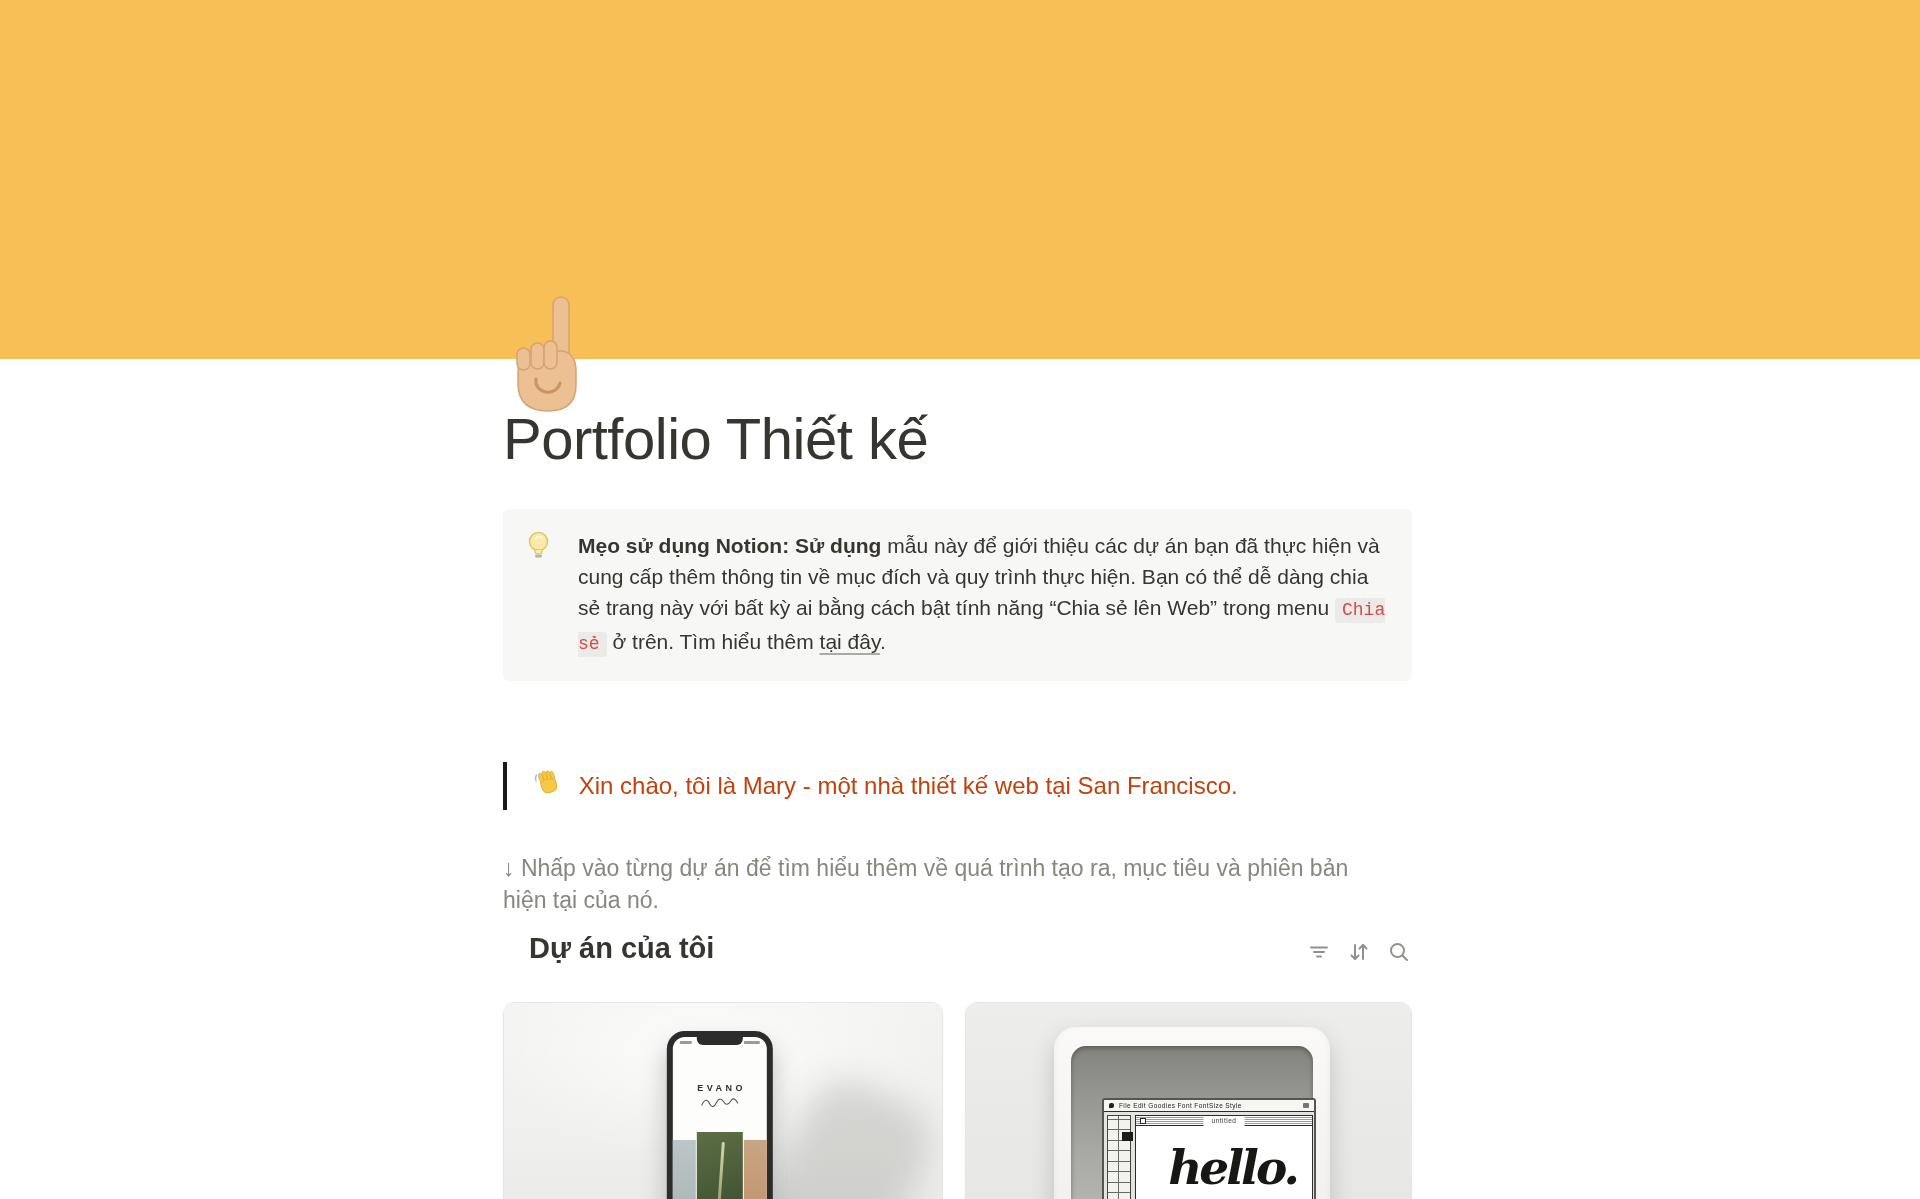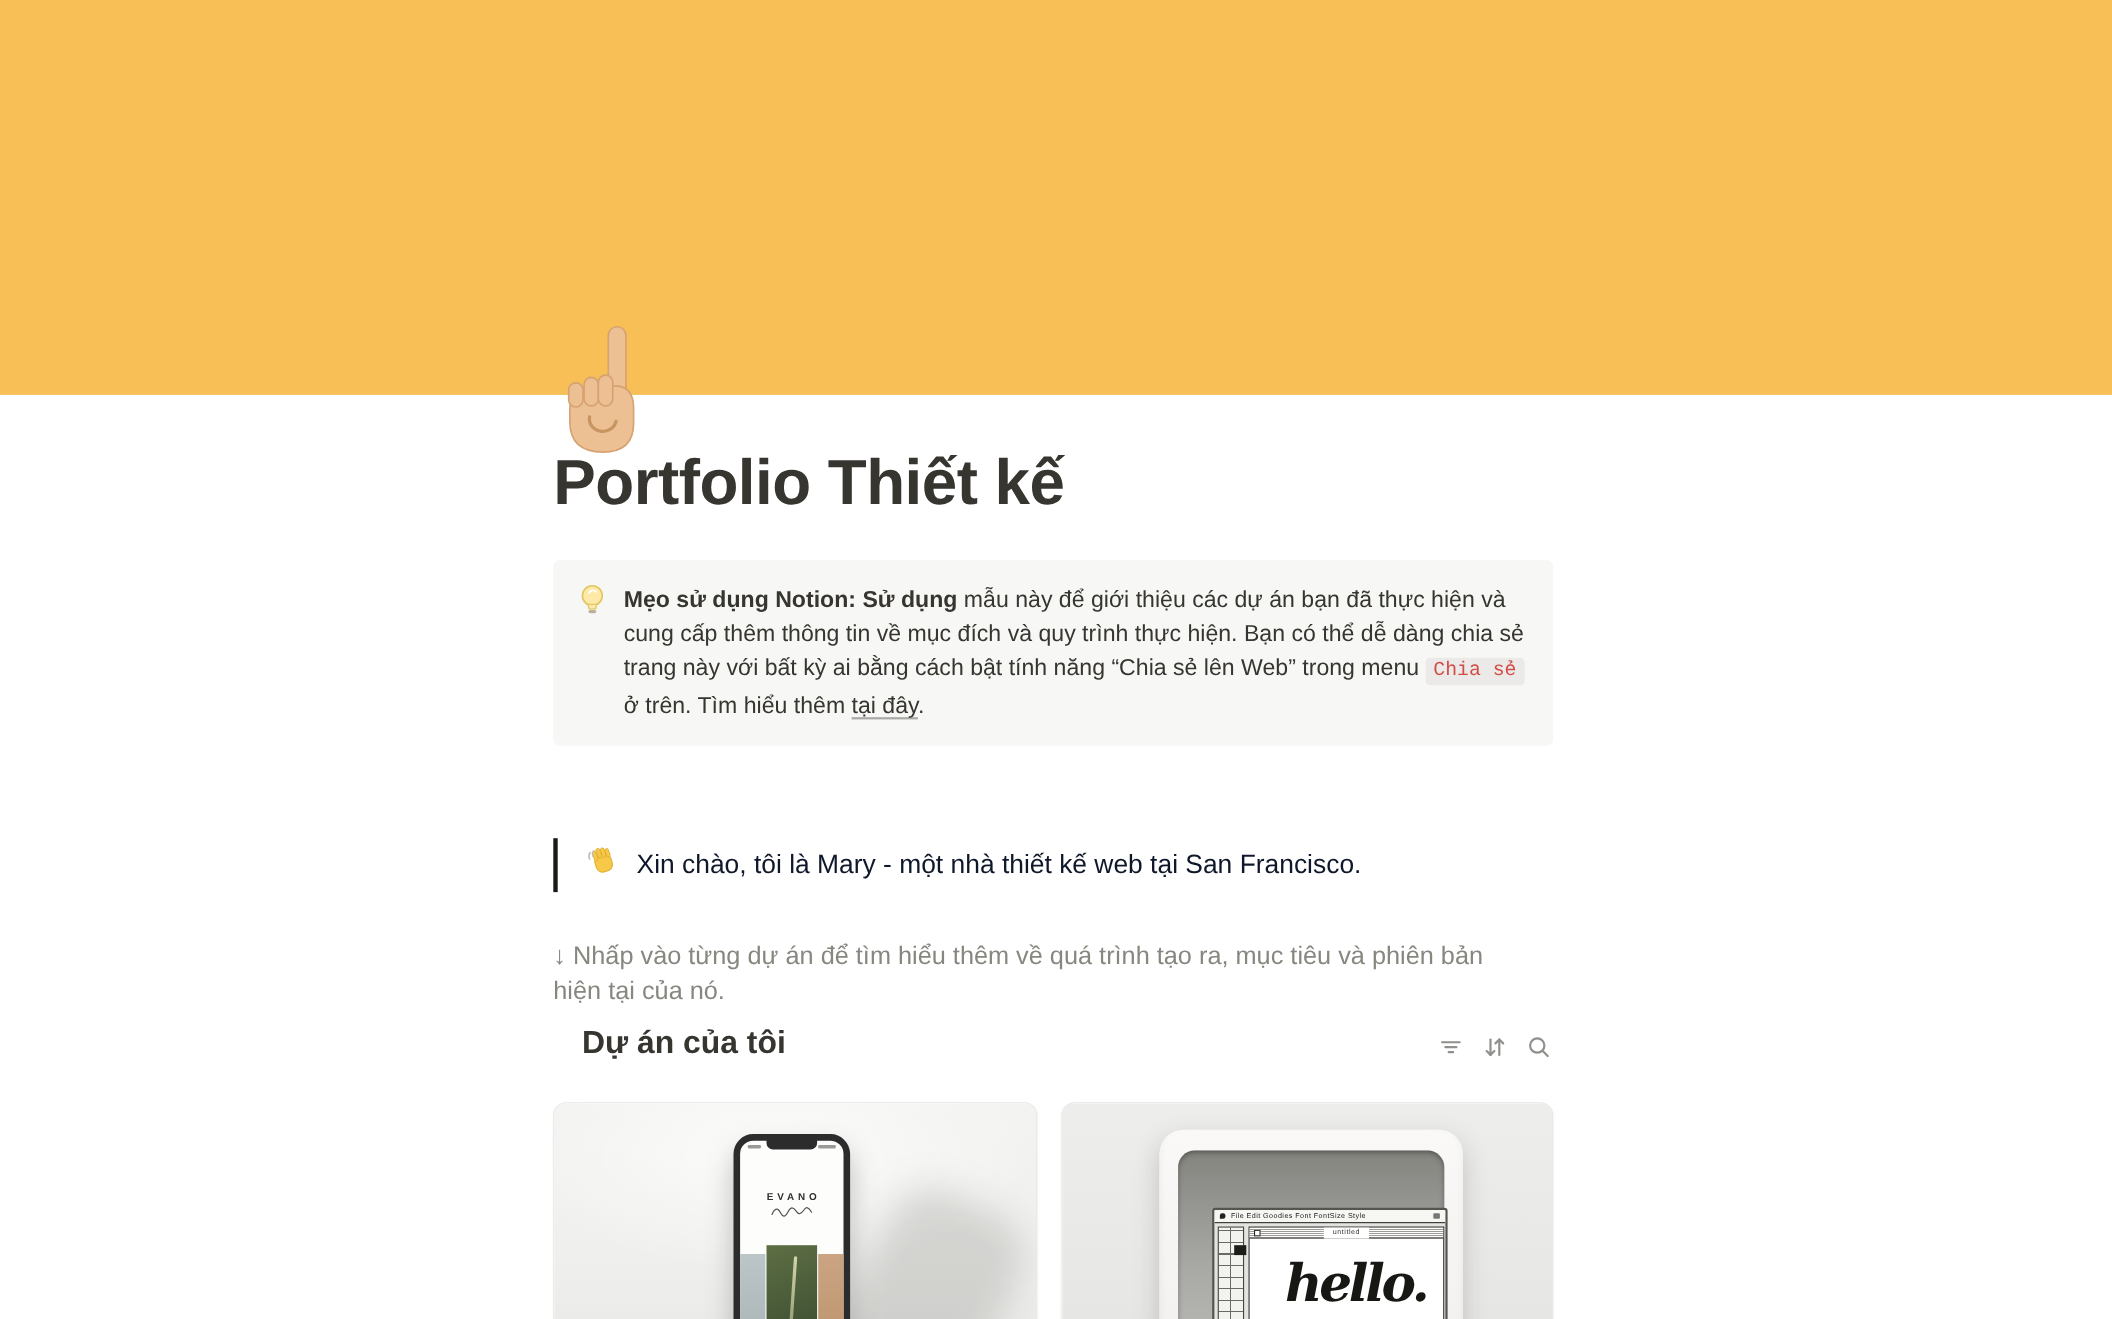--- a/index.html
+++ b/index.html
@@ -11,38 +11,38 @@
   .cover { position:absolute; left:0; top:0; width:1920px; height:359px; background:#F7BF55; }
 
   
   .page-icon { position:absolute; left:506px; top:295px; width:78px; height:118px; cursor:pointer; }
   .page-icon svg { width:100%; height:100%; display:block; }
 
   
   .content { position:absolute; left:503px; top:0; width:909px; height:1199px; }
 
   .page-title { position:absolute; top:403px; left:0; width:909px;
-    font-size:58px; font-weight:700; letter-spacing:-0.5px; line-height:1.25; color:#37352F; }
+    font-size:58px; font-weight:400; letter-spacing:-0.5px; line-height:1.25; color:#37352F; }
 
   
   .callout { position:absolute; top:509px; left:0; width:909px; min-height:166px;
     background:#F7F7F5; border-radius:6px; padding:21px 22px 21px 20px;
-    display:flex; align-items:flex-start; gap:14px; }
+    display:flex; align-items:flex-start; gap:25px; }
   .callout-icon { flex:0 0 30px; width:30px; height:31px; display:flex; align-items:center; justify-content:center; }
   .callout-text { font-size:21px; line-height:31px; color:#37352F; }
   .callout-text b { font-weight:700; }
   .code-chip { font-family:"Liberation Mono","DejaVu Sans Mono",monospace;
     font-size:18px; color:#D44C47; background:#EBEAE8; border-radius:4px; padding:2px 7px 3px; }
   .callout-link { color:#37352F; text-decoration:underline;
     text-decoration-color:rgba(55,53,47,.4); text-underline-offset:4px; cursor:pointer; }
 
   
   .quote { position:absolute; top:762px; left:0; width:909px; border-left:4px solid #1A1A17;
     padding:6px 0 6px 26px; display:flex; align-items:center; }
-  .quote-text { font-size:24px; line-height:36px; color:#0f172a; }
+  .quote-text { font-size:24px; line-height:36px; color:#c2410c; }
   .quote-emoji { margin-right:11px; position:relative; top:2px; }
 
   
   .note { position:absolute; top:853px; left:0; width:880px;
     font-size:23px; line-height:31.5px; color:#87867F; }
 
   
   .coll-header { position:absolute; top:928px; left:0; width:909px; height:46px; }
   .coll-title { position:absolute; left:2px; top:4px; font-size:29px; font-weight:700; color:#37352F; cursor:pointer;margin-left:24px; }
   .coll-tools { position:absolute; right:0; top:10px; display:flex; gap:13px; }

